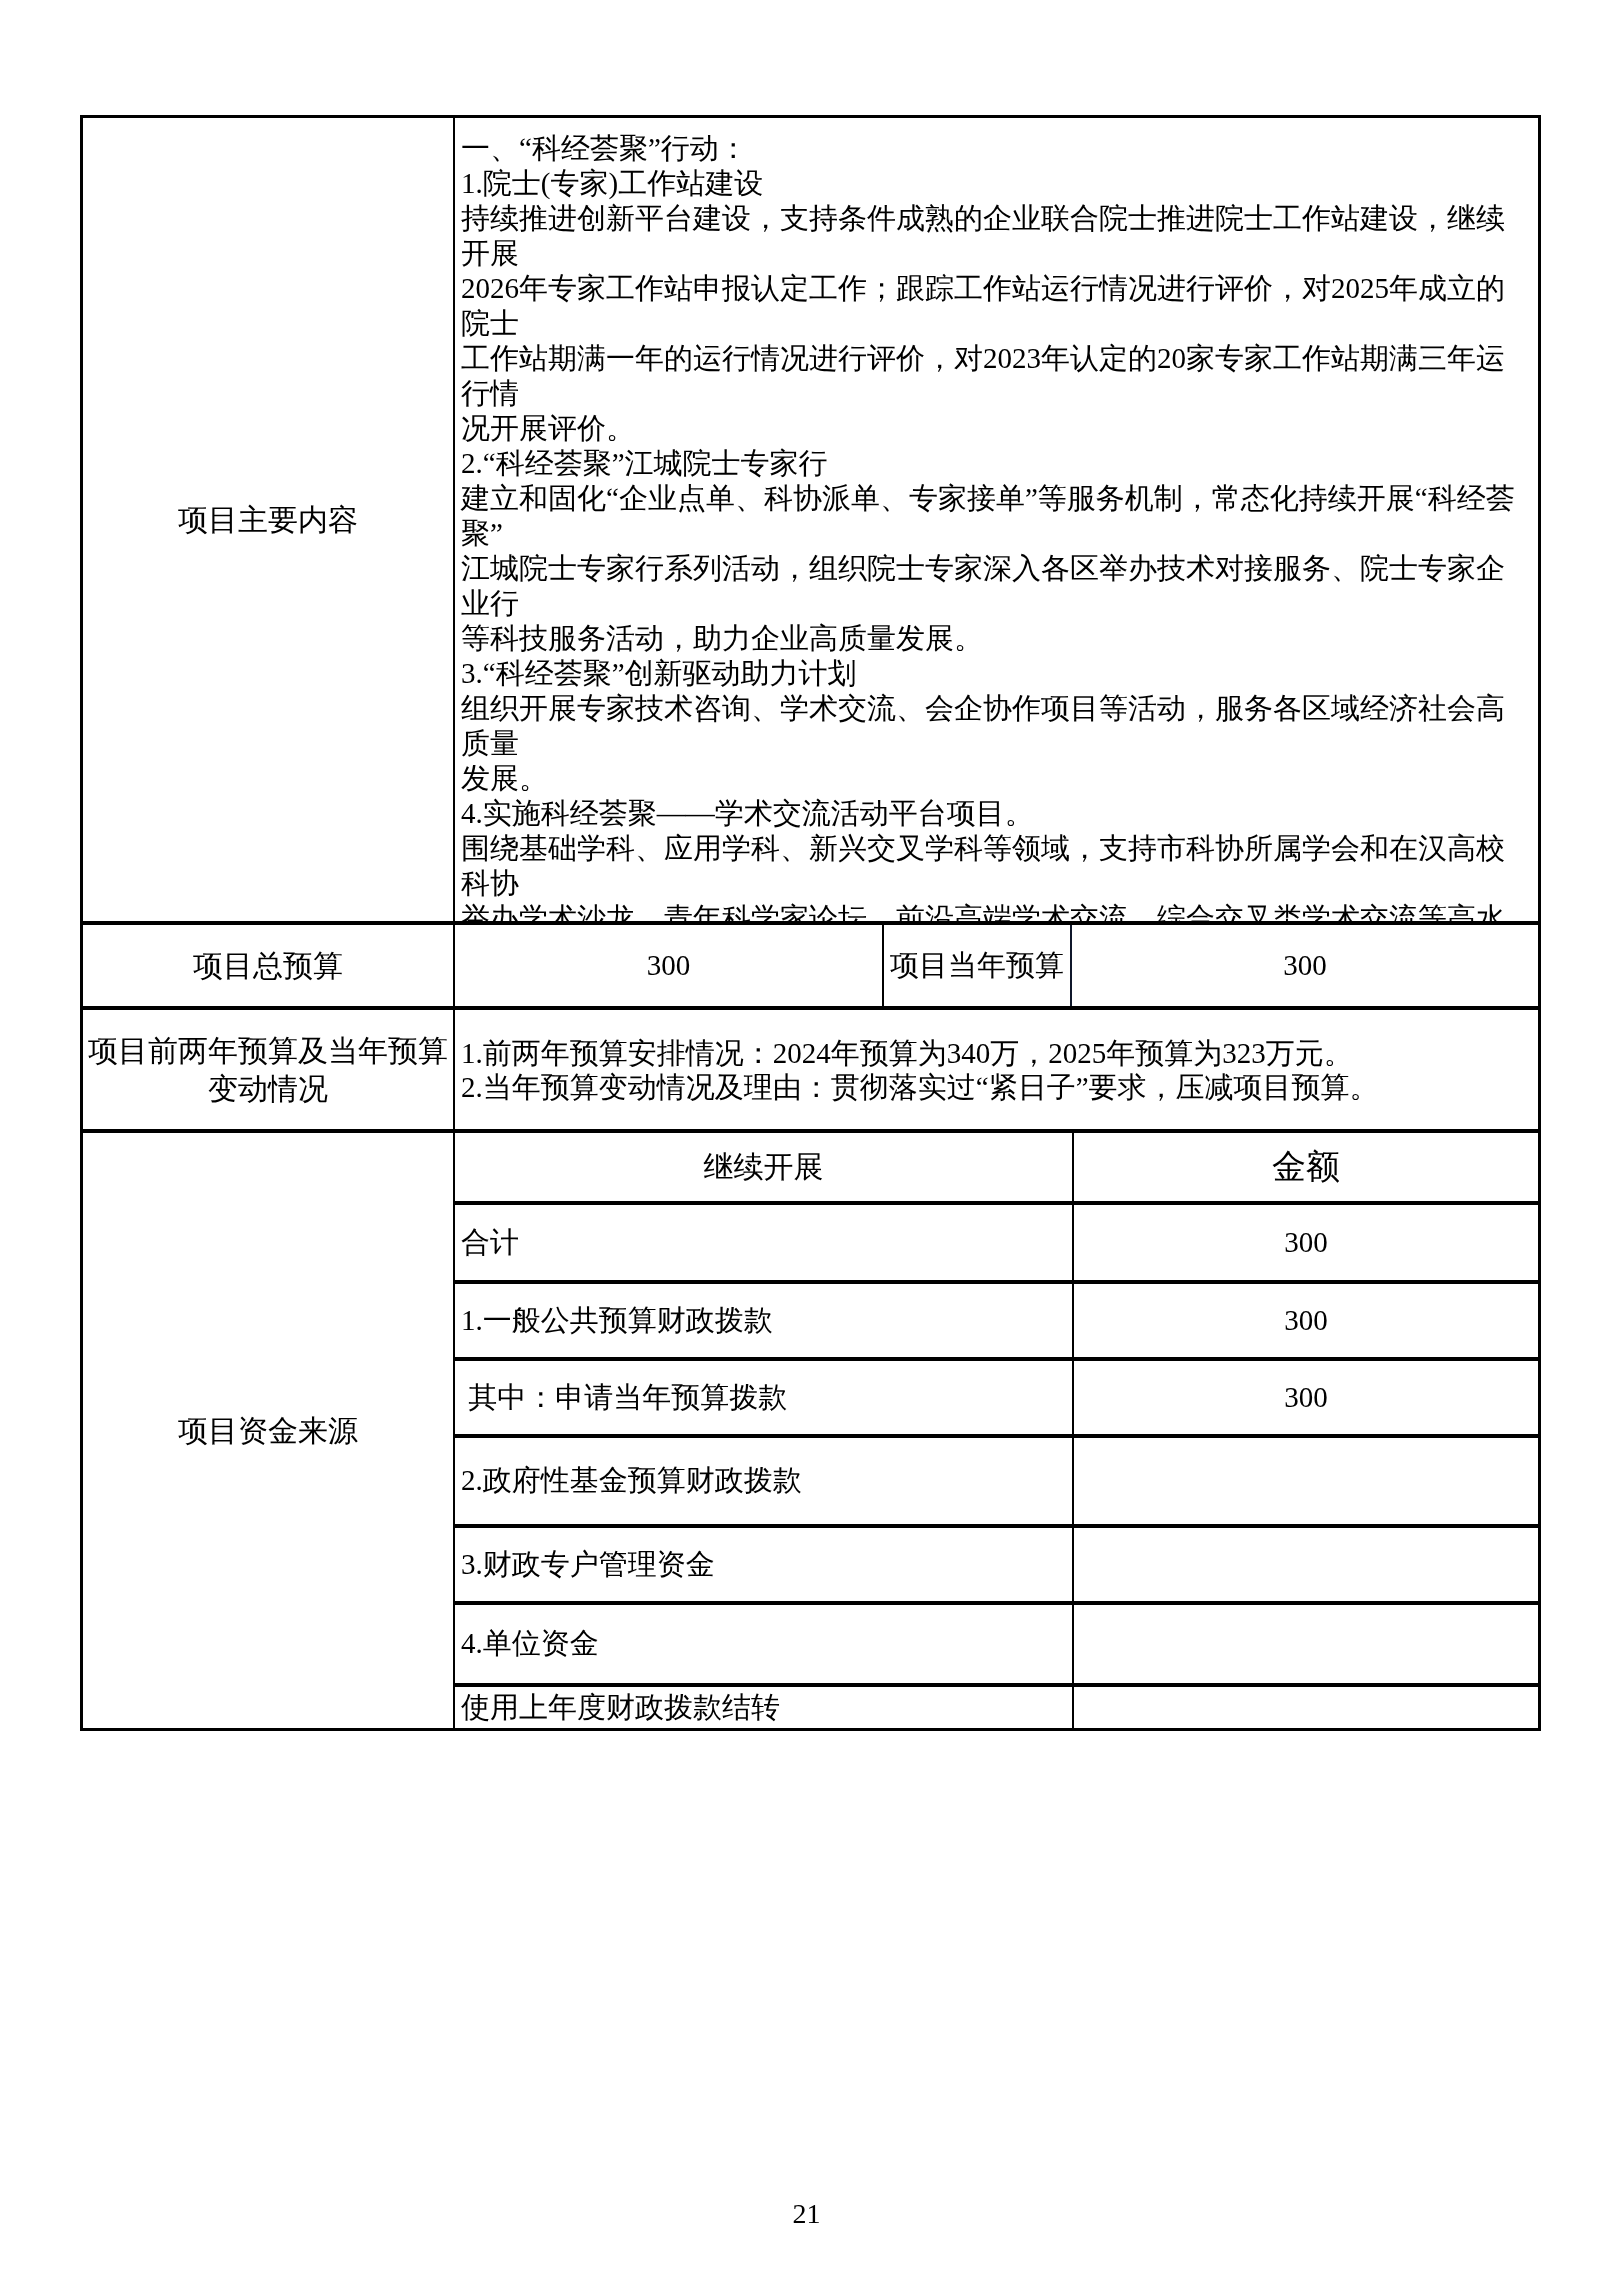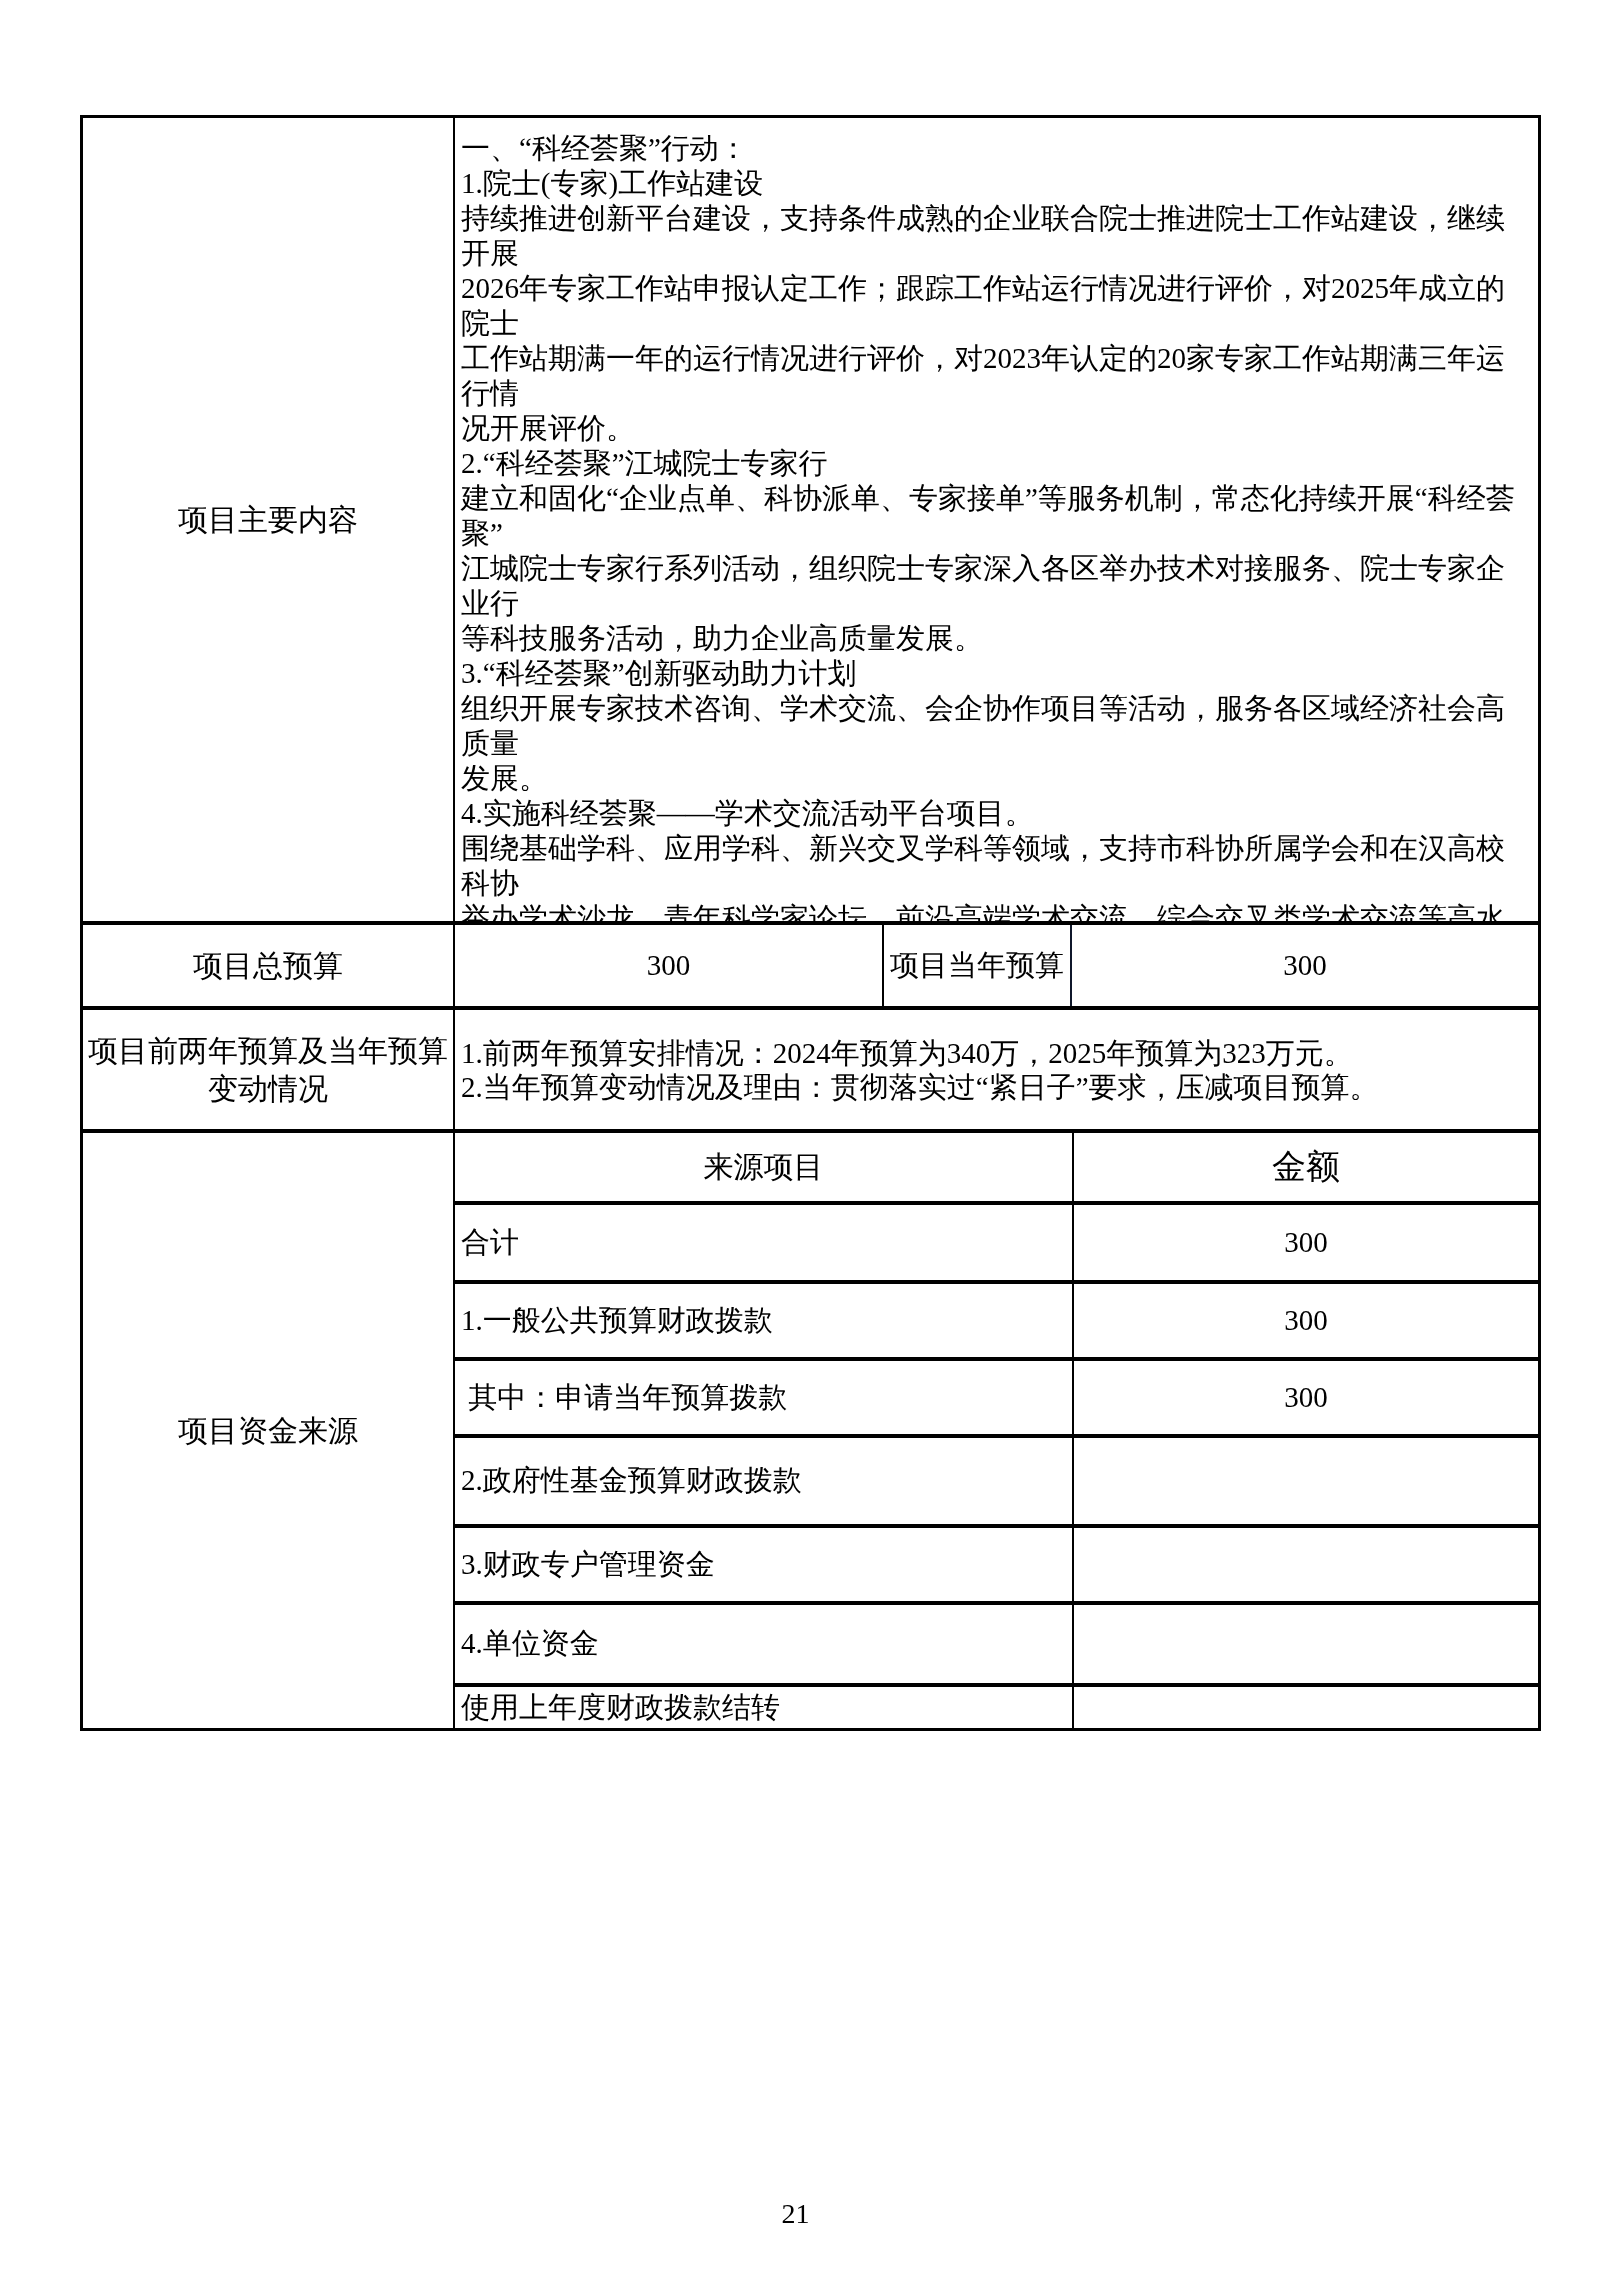--- a/index.html
+++ b/index.html
@@ -112,21 +112,21 @@
   .f-amount {
     flex: 1 1 auto;
     display: flex; align-items: center; justify-content: center;
     font-size: 29px;
   }
   .f-header .f-source { justify-content: center; padding-left: 0; font-size: 30px; }
   .f-header .f-amount { font-size: 34px; }
 
   .page-number {
     position: absolute;
-    left: 65px;
+    left: 76px;
     width: 1461px;
     top: 2198px;
     text-align: center;
     font-size: 28px;
     line-height: 32px;
   }
 </style>
 </head>
 <body>
 
@@ -170,21 +170,21 @@
 变动情况</div>
     <div class="prior-content-cell">1.前两年预算安排情况：2024年预算为340万，2025年预算为323万元。
  2.当年预算变动情况及理由：贯彻落实过“紧日子”要求，压减项目预算。</div>
   </div>
 
   <div class="trow row-funding sep">
     <div class="label-cell">项目资金来源</div>
     <div class="funding-table">
 
       <div class="frow fr0 f-header">
-        <div class="f-source">来源项目</div>
+        <div class="f-source">继续开展</div>
         <div class="f-amount">金额</div>
       </div>
 
       <div class="frow fr1 fsep">
         <div class="f-source">合计</div>
         <div class="f-amount">300</div>
       </div>
 
       <div class="frow fr2 fsep">
         <div class="f-source">1.一般公共预算财政拨款</div>

